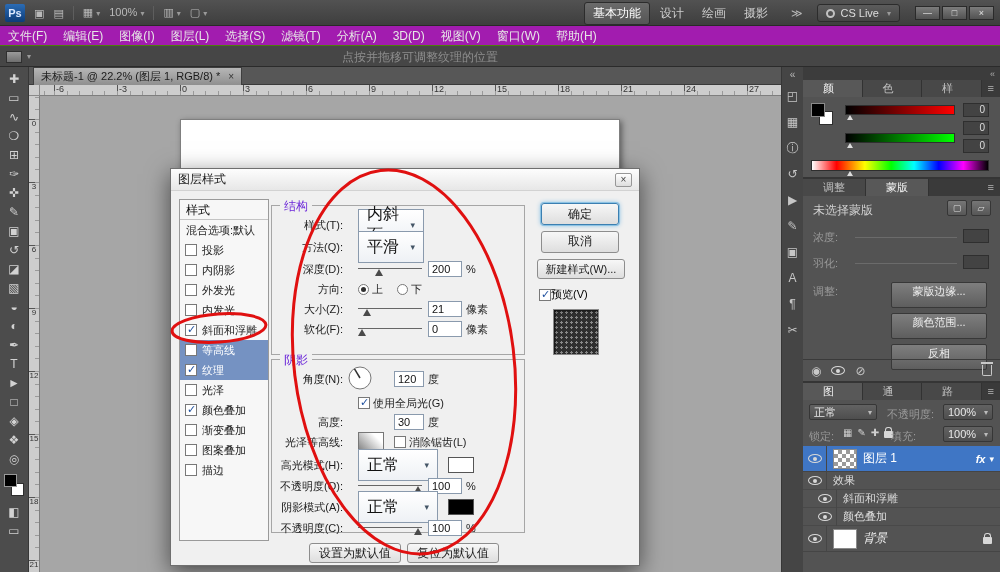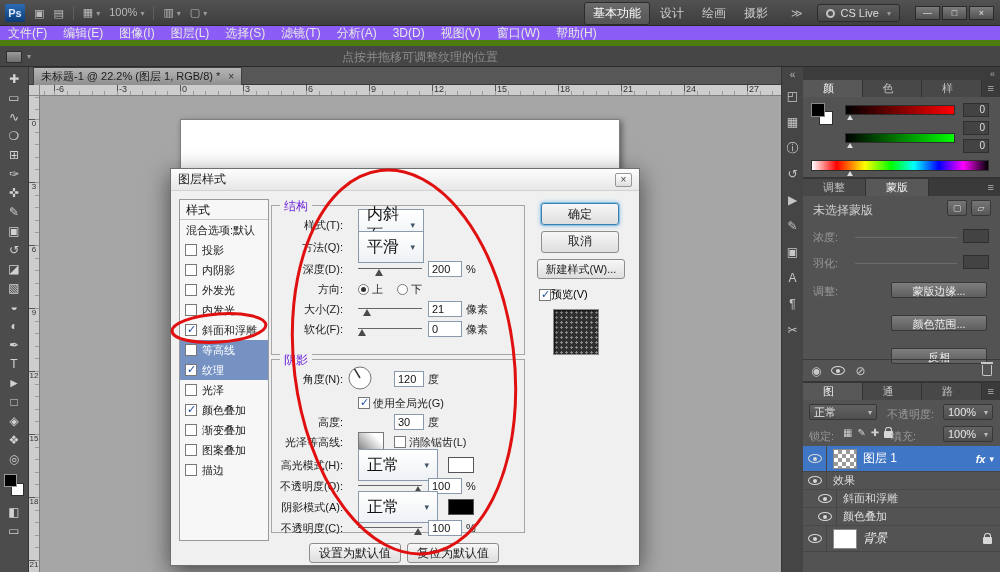--- a/index.html
+++ b/index.html
@@ -12,21 +12,21 @@
 .titlebar{left:0;top:0;width:1000px;height:26px;background:linear-gradient(#525252,#3e3e3e);border-bottom:1px solid #2a2a2a;color:#d8d8d8}
 .ps-logo{left:5px;top:4px;width:20px;height:18px;background:linear-gradient(#2b6cb5,#0d3c78);color:#dce9ff;font-size:11px;font-weight:bold;text-align:center;line-height:18px;border-radius:2px}
 .tbi{color:#b9b9b9;font-size:11px;line-height:26px;text-align:center;cursor:default}
 .dd::after{content:"▾";font-size:8px;color:#9a9a9a;margin-left:3px}
 .vsep{width:1px;height:14px;background:#2d2d2d;border-right:1px solid #5e5e5e}
 .ws{padding:2px 8px;color:#cfcfcf;border-radius:3px;font-size:12px}
 .ws.active{background:linear-gradient(#6b6b6b,#555);border:1px solid #2c2c2c;color:#fff}
 .cslive{gap:5px;border:1px solid #2c2c2c;border-radius:3px;background:linear-gradient(#5c5c5c,#454545);padding:2px 8px;color:#ddd;font-size:11px}
 .csdot{width:9px;height:9px;border:2px solid #c2c2c2;border-radius:50%}
 .wb{width:25px;height:14px;background:linear-gradient(#7c7c7c,#525252);border:1px solid #2a2a2a;color:#e3e3e3;font-size:9px;line-height:12px;text-align:center}
-.menubar{background:#8b5cf6;border-bottom:6px solid #4d7c0f}
+.menubar{background:#a21caf;border-bottom:1px solid #4d7c0f}
 .mi{padding:0 8px;color:#e6e6e6;font-size:12px;line-height:20px}
 .optionsbar{background:#464646;border-bottom:1px solid #2b2b2b}
 .tp-sq{width:16px;height:12px;background:linear-gradient(#9a9a9a,#6f6f6f);border:1px solid #2f2f2f;display:inline-block}
 .toolpreset{gap:2px;color:#bbb}
 .hint{color:#8d8d8d;font-size:12px}
 
 .toolbar{left:0;top:67px;width:29px;height:505px;background:#4c4c4c;border-right:1px solid #373737;display:flex;flex-direction:column;align-items:center;padding-top:3px}
 .tool{width:25px;height:19px;color:#d2d2d2;font-size:12px;line-height:19px;text-align:center}
 .fgbg{position:relative;width:25px;height:28px;margin:3px 0}
 .bgsw{position:absolute;left:9px;top:11px;width:13px;height:13px;background:#fff;border:1px solid #2e2e2e}
@@ -60,21 +60,21 @@
 .cslider{width:110px;height:10px;border:1px solid #2e2e2e;position:relative}
 .red{background:linear-gradient(to right,#000,#f00)}
 .grn{background:linear-gradient(to right,#000,#0f0)}
 .blu{background:linear-gradient(to right,#000,#00f)}
 .cthumb{position:absolute;left:1px;top:9px;width:0;height:0;border-left:3px solid transparent;border-right:3px solid transparent;border-bottom:5px solid #ddd}
 .dval{background:#434343;border:1px solid #2f2f2f;color:#ddd;font-size:10px;text-align:right;padding:0 3px;height:14px;line-height:12px}
 .spectrum{background:linear-gradient(to right,#fff 0,#f00 14%,#ff0 30%,#0f0 45%,#0ff 58%,#00f 72%,#f0f 86%,#000 100%);border:1px solid #2e2e2e}
 .mbtn{width:20px;height:16px;background:linear-gradient(#767676,#575757);border:1px solid #363636;border-radius:2px;color:#ddd;font-size:9px;text-align:center;line-height:14px}
 .dtrack{height:1px;background:#6b6b6b}
 .dbtn{background:linear-gradient(#7e7e7e,#5e5e5e);border:1px solid #383838;border-radius:2px;color:#ececec;font-size:11px;text-align:center}
-.madj{width:96px;height:16px;line-height:17px;margin-bottom:17px}
+.madj{width:96px;height:26px;line-height:17px;margin-bottom:5px}
 .mfoot{display:flex;align-items:center;gap:10px;padding:0 8px;border-top:1px solid #3a3a3a}
 .si2{color:#c8c8c8;font-size:12px}
 .dcombo{background:linear-gradient(#626262,#4e4e4e);border:1px solid #363636;border-radius:2px;color:#e8e8e8;font-size:11px;display:inline-flex;align-items:center;padding:0 4px;height:16px}
 .dcombo::after{content:"▾";margin-left:auto;padding-left:5px;font-size:8px;color:#bbb}
 .li{color:#cfcfcf;font-size:10px}
 .eye{display:inline-block;width:14px;height:9px;border:1px solid #d8d8d8;border-radius:50%;position:relative}
 .eye::after{content:"";position:absolute;left:4px;top:1.5px;width:4px;height:4px;background:#d8d8d8;border-radius:50%}
 .mini-lock{display:inline-block;width:9px;height:7px;background:#d8d8d8;border-radius:1px;position:relative;margin-top:4px}
 .mini-lock::before{content:"";position:absolute;left:1px;top:-4px;width:5px;height:4px;border:1.5px solid #d8d8d8;border-bottom:none;border-radius:3px 3px 0 0}
 .trash{width:10px;height:11px;border:1px solid #c8c8c8;border-top:none;border-radius:0 0 2px 2px;position:relative;display:inline-block}

